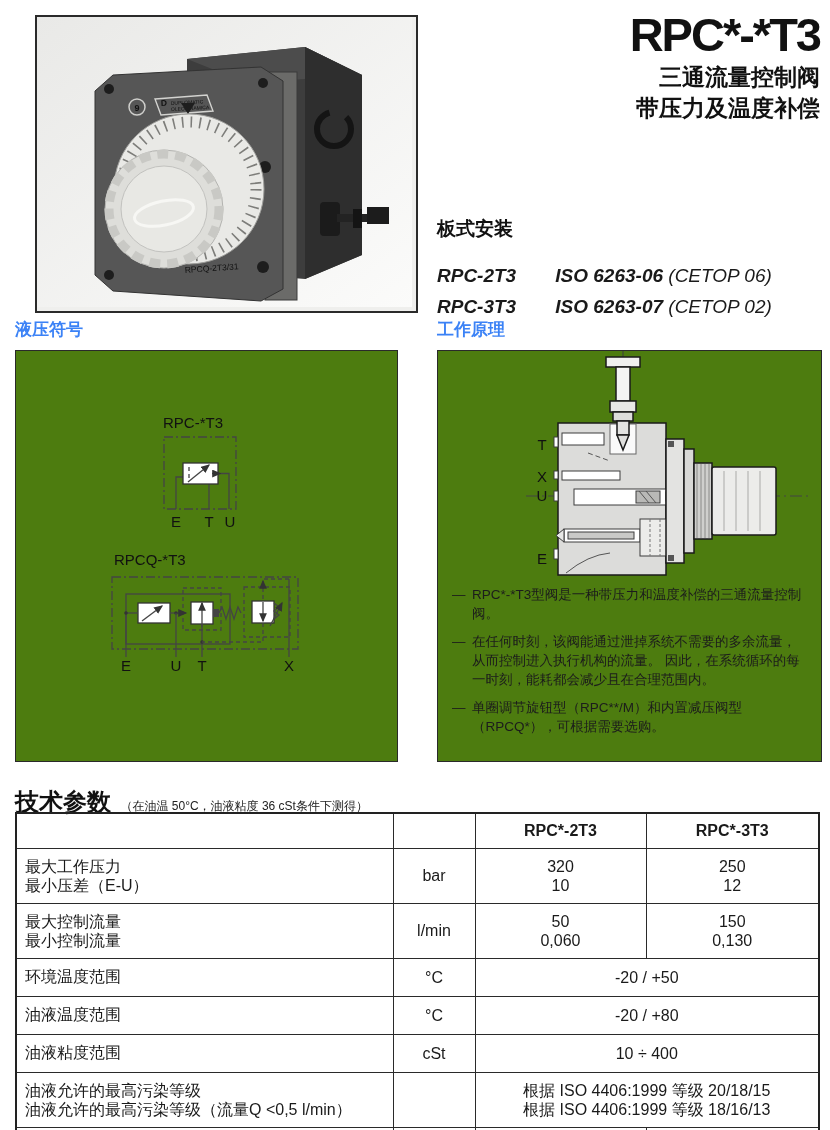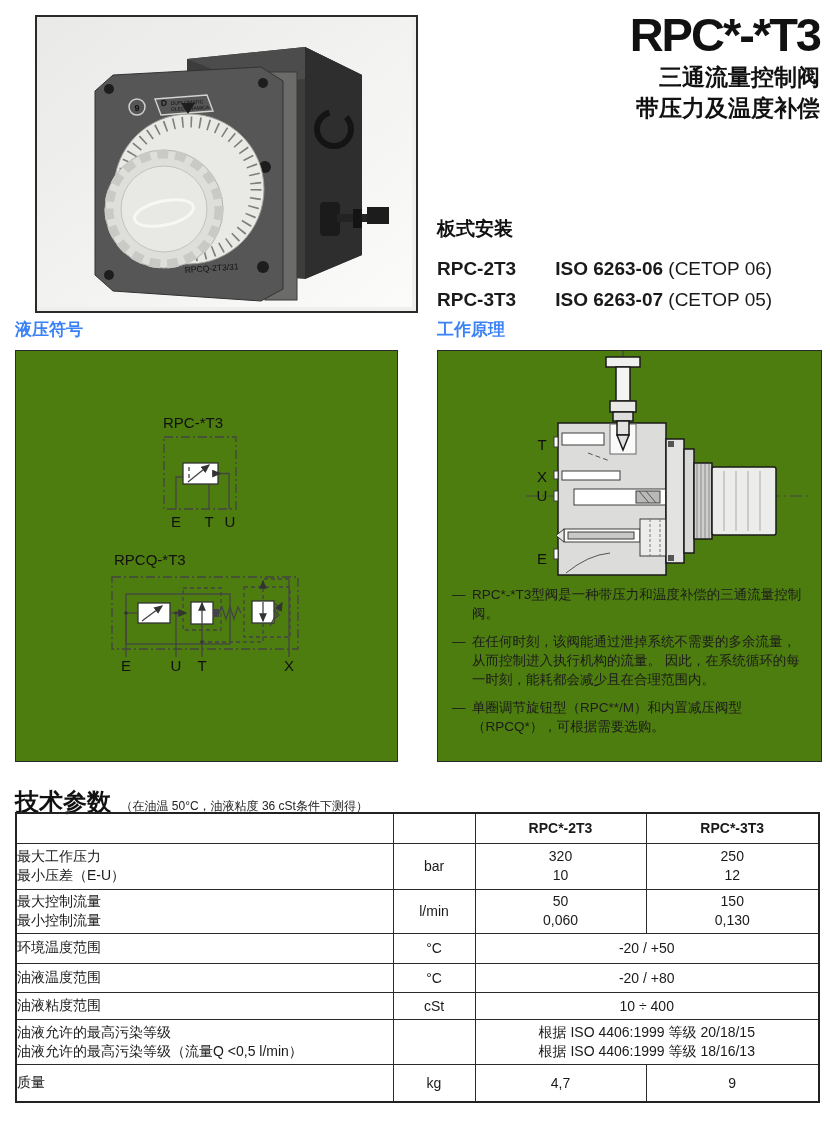--- a/index.html
+++ b/index.html
@@ -8,38 +8,38 @@
     font-family:"Liberation Sans",sans-serif;color:#1a1a1a;overflow:hidden;
   }
   
   .photo-frame{position:absolute;left:35px;top:15px;width:379px;height:294px;border:2px solid #2a2a2a;background:#efefed;}
   .title-block{position:absolute;right:10px;top:10px;text-align:right;}
   .main-title{font-size:47px;font-weight:bold;letter-spacing:-2px;line-height:50px;color:#111;}
   .sub-title{font-size:23px;font-weight:bold;line-height:27px;margin-top:4px;color:#111;}
   .mounting{position:absolute;left:437px;top:216px;}
   .mounting-heading{font-size:19px;font-weight:bold;color:#111;}
   .model-row{margin-top:9px;font-size:19px;white-space:nowrap;}
-  .model-rows{margin-top:16px;}
+  .model-rows{margin-top:23px;font-style:italic;}
   .model-code{display:inline-block;width:113px;font-weight:bold;}
   .model-iso{font-weight:bold;}
   .model-cetop{font-weight:normal;}
   
   .section-heading{position:absolute;font-size:17px;font-weight:bold;color:#3b82f6;}
   .box{position:absolute;border:1.5px solid #2a2a2a;background:#4d7c0f;}
   #symbols-box{left:15px;top:350px;width:381px;height:410px;}
   #principle-box{left:437px;top:350px;width:383px;height:410px;}
   .principle-notes{position:absolute;left:14px;top:234px;width:356px;}
   .note-item{display:flex;margin-bottom:9px;font-size:13.5px;line-height:19px;color:#1c1c1c;}
   .note-dash{flex:0 0 20px;}
   
   .specs-heading-row{position:absolute;left:15px;top:786px;white-space:nowrap;}
   .specs-heading{font-size:24px;font-weight:bold;color:#111;text-align:right;}
   .specs-note{font-size:12px;color:#222;margin-left:5px;}
   table.specs{position:absolute;left:15px;top:812px;width:803px;border-collapse:collapse;table-layout:fixed;}
-  table.specs td,table.specs th{border:1.5px solid #2a2a2a;font-size:14px;color:#1a1a1a;padding:0;vertical-align:middle;}
+  table.specs td,table.specs th{border:1.5px solid #2a2a2a;font-size:16px;color:#1a1a1a;padding:8px;vertical-align:middle;}
   table.specs{border:2px solid #222;}
   td.c-label{padding-left:18px;text-align:left;}
   td.c-unit,td.c-val{text-align:center;}
   th.c-head{text-align:center;font-size:14px;font-weight:bold;}
   .cell-line{line-height:19px;}
   
   svg{display:block;}
   svg text{font-family:"Liberation Sans",sans-serif;fill:#111;}
   .sym-text{font-size:15px;}
   .sym-line{stroke:#444;stroke-width:1.3;fill:none;}
@@ -113,21 +113,21 @@
     <div class="mounting-heading">板式安装</div>
     <div class="model-rows">
       <div class="model-row">
         <span class="model-code">RPC-2T3</span>
         <span class="model-iso">ISO 6263-06</span>
         <span class="model-cetop">(CETOP 06)</span>
       </div>
       <div class="model-row">
         <span class="model-code">RPC-3T3</span>
         <span class="model-iso">ISO 6263-07</span>
-        <span class="model-cetop">(CETOP 05)</span>
+        <span class="model-cetop">(CETOP 02)</span>
       </div>
     </div>
   </div>
 
   <div class="section-heading" style="left:15px;top:318px;">液压符号</div>
   <div class="box" id="symbols-box">
     <svg width="378" height="406" viewBox="0 0 378 406">
       <defs>
         <marker id="ah" markerWidth="8" markerHeight="8" refX="6" refY="3" orient="auto">
           <path d="M0,0 L7,3 L0,6 Z" fill="#333"></path>

